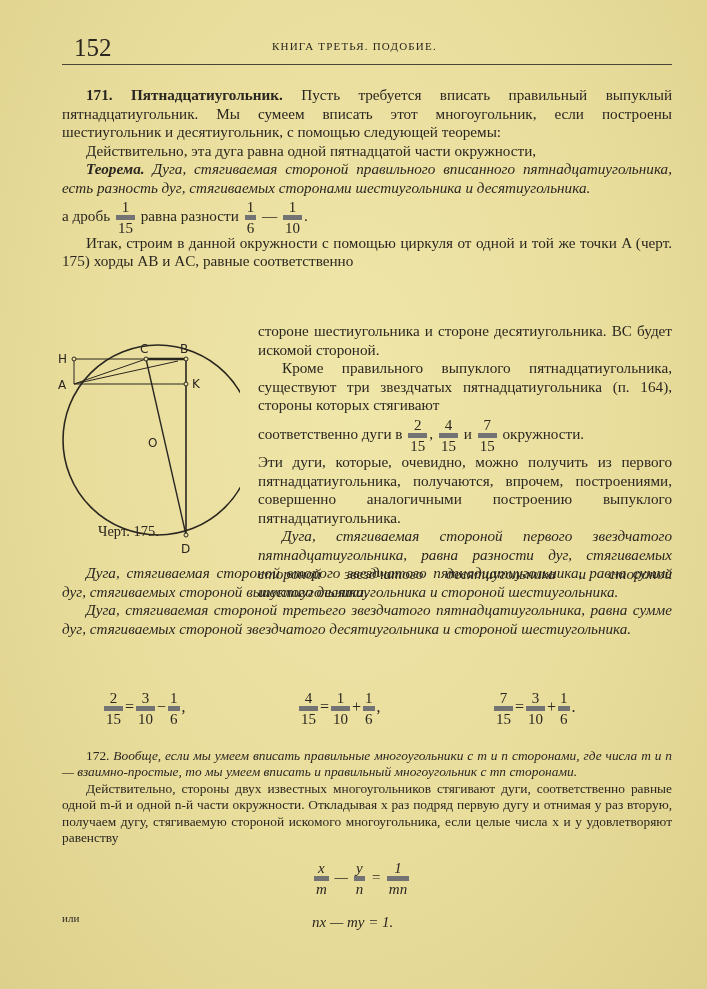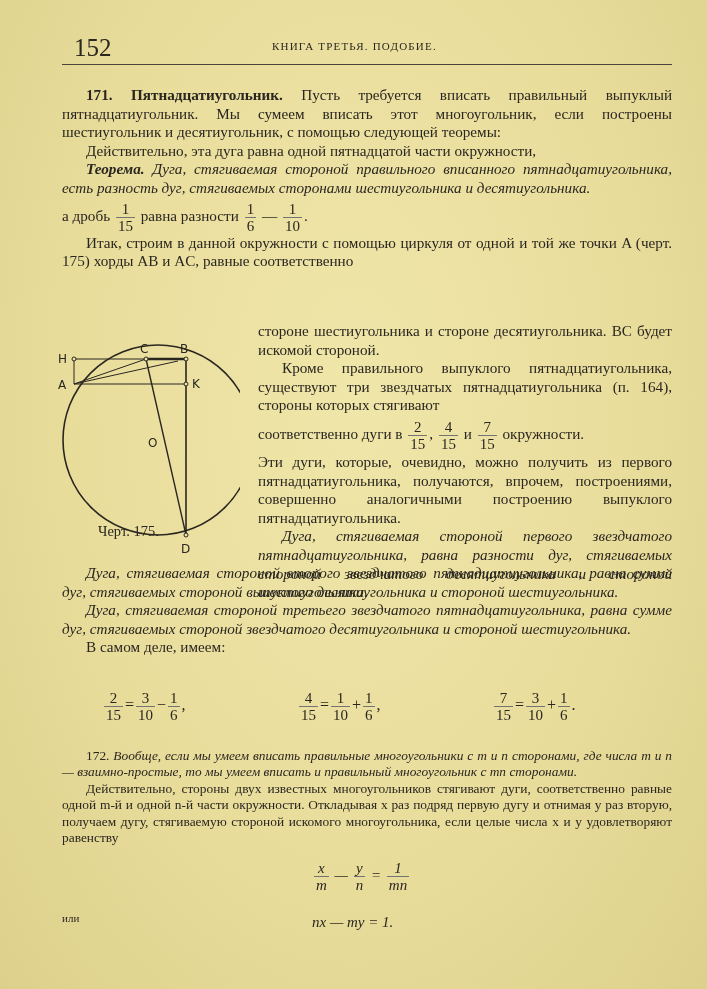--- a/index.html
+++ b/index.html
@@ -15,21 +15,21 @@
     .pnum { position:absolute; left:12px; top:4px; font-size:25px; }
     .running { position:absolute; left:210px; top:10px; font-size:11px; letter-spacing:1.2px; }
     .rule { position:absolute; left:0; right:0; top:34px; border-top:1.5px solid #4a443a; }
     p { margin:0; font-size:15.2px; line-height:18.6px; text-align:justify; }
     .ind { text-indent:24px; }
     .it { font-style:italic; }
     .b { font-weight:bold; }
     .sec1 { position:absolute; top:56px; left:0; width:610px; }
     .frac { display:inline-block; vertical-align:middle; text-align:center; margin:0 2px; line-height:16px; font-size:15px; }
     .frac .n { display:block; padding:0 2px; }
-    .frac .d { display:block; border-top:1px solid #737373; padding:0 2px; }
+    .frac .d { display:block; border-top:5px solid #737373; padding:0 2px; }
     .fig { position:absolute; left:-22px; top:285px; width:200px; height:245px; }
     .fig-cap { position:absolute; left:36px; top:493px; font-size:14.5px; }
     .wrap { position:absolute; left:196px; width:414px; }
     .full { position:absolute; left:0; width:610px; }
     .eqrow { position:absolute; left:40px; top:660px; width:560px; height:44px; font-size:16px; }
     .eqrow .eq { position:absolute; top:0; }
     .small p { font-size:13.4px; line-height:16.4px; }
     .centereq { position:absolute; font-size:15px; font-style:italic; }
   </style>
 </head>
@@ -102,21 +102,20 @@
       <span class="frac"><span class="n">7</span><span class="d">15</span></span>
       <span>окружности.</span>
     </p>
     <p>Эти дуги, которые, очевидно, можно получить из первого пятнадцатиугольника, получаются, впрочем, построениями, совершенно аналогичными построению выпуклого пятнадцатиугольника.</p>
     <p class="ind it">Дуга, стягиваемая стороной первого звездчатого пятнадцатиугольника, равна разности дуг, стягиваемых стороной звездчатого десятиугольника и стороной шестиугольника.</p>
   </div>
 
   <div class="full" style="top:534px;">
     <p class="ind it">Дуга, стягиваемая стороной второго звездчатого пятнадцатиугольника, равна сумме дуг, стягиваемых стороной выпуклого десятиугольника и стороной шестиугольника.</p>
     <p class="ind it">Дуга, стягиваемая стороной третьего звездчатого пятнадцатиугольника, равна сумме дуг, стягиваемых стороной звездчатого десятиугольника и стороной шестиугольника.</p>
-    <p class="ind">В самом деле, имеем:</p>
   </div>
 
   <div class="eqrow">
     <span class="eq" style="left:0;">
       <span class="frac"><span class="n">2</span><span class="d">15</span></span>=<span class="frac"><span class="n">3</span><span class="d">10</span></span><span>−</span><span class="frac"><span class="n">1</span><span class="d">6</span></span><span>,</span>
     </span>
     <span class="eq" style="left:195px;">
       <span class="frac"><span class="n">4</span><span class="d">15</span></span>=<span class="frac"><span class="n">1</span><span class="d">10</span></span><span>+</span><span class="frac"><span class="n">1</span><span class="d">6</span></span><span>,</span>
     </span>
     <span class="eq" style="left:390px;">

